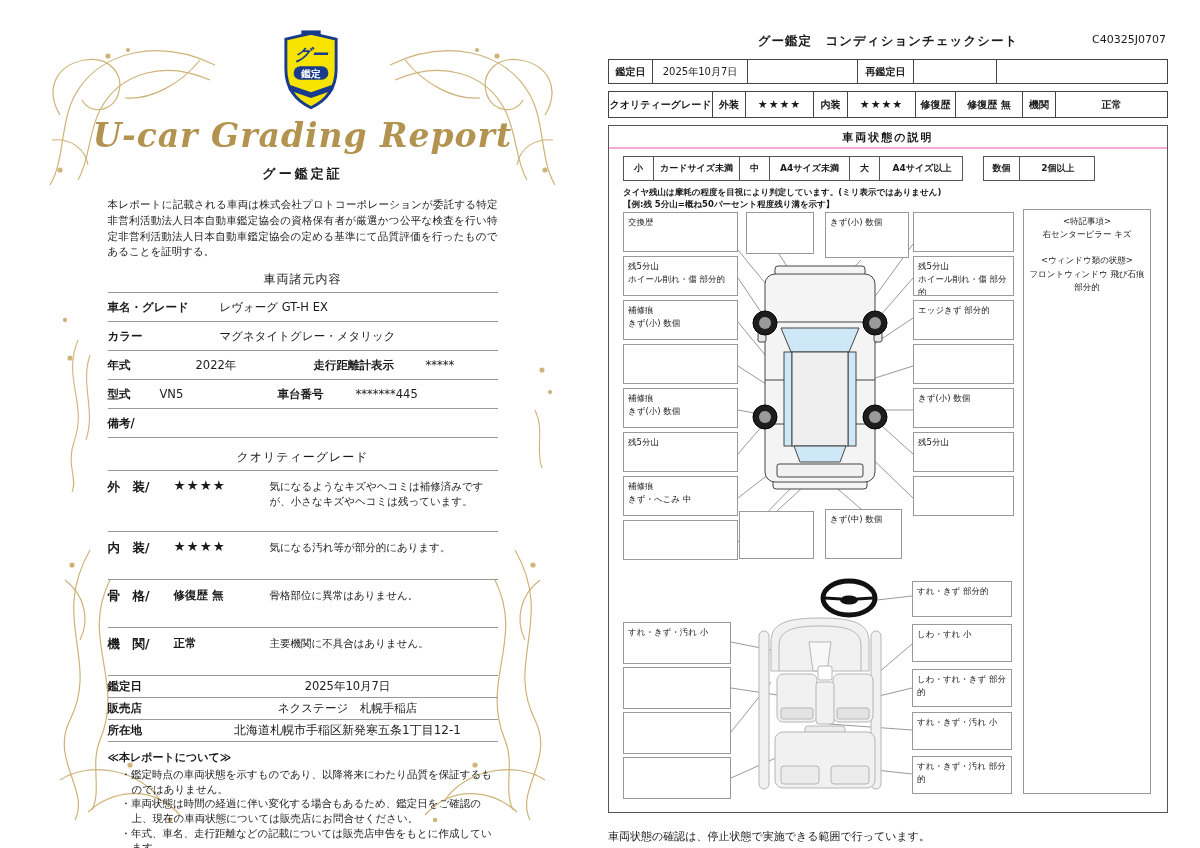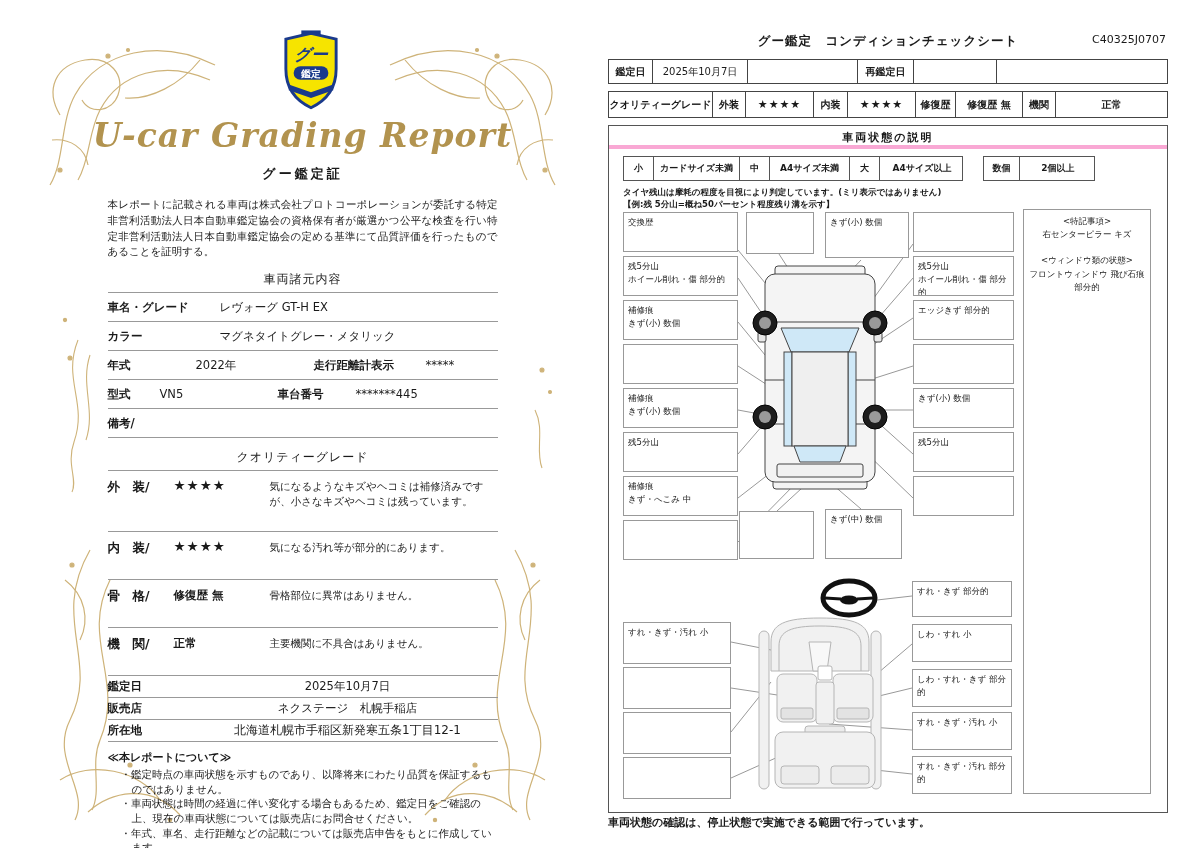--- a/index.html
+++ b/index.html
@@ -46,30 +46,30 @@
   .rp { position:absolute; left:608px; top:25px; width:560px; height:808px; background:#fff; }
   .rp-titlebar { position:relative; height:26px; }
   .rp-title { text-align:center; font-size:12.5px; font-weight:bold; letter-spacing:1px; padding-top:8px; }
   .rp-code { position:absolute; right:2px; top:8px; font-size:11px; }
   .t1 { display:grid; grid-template-columns:44px 95px 110px 56px 83px 1fr; border:1px solid #444; height:25px; margin-top:8px; }
   .t2 { display:grid; grid-template-columns:104px 33px 68px 34px 68px 40px 67px 33px 1fr; border:1px solid #444; height:27px; margin-top:7px; }
   .tcell { display:flex; align-items:center; justify-content:center; border-right:1px solid #444; font-size:10px; font-weight:bold; overflow:hidden; white-space:nowrap; }
   .tcell:last-child { border-right:none; }
   .tcell.stars { font-size:11px; letter-spacing:1px; }
   .bigbox { position:relative; margin-top:7px; height:688px; border:1px solid #555; }
-  .bb-title { height:23px; border-bottom:4px solid #f9a8d4; text-align:center; font-size:11px; font-weight:bold; letter-spacing:2px; line-height:23px; }
+  .bb-title { height:23px; border-bottom:2px solid #f9a8d4; text-align:center; font-size:11px; font-weight:bold; letter-spacing:2px; line-height:23px; }
   .legend { position:absolute; left:14px; top:30px; display:grid; grid-template-columns:30px 86px 30px 80px 30px 84px; border:1px solid #555; height:25px; width:340px; background:#fff; }
   .legend2 { position:absolute; left:374px; top:30px; display:grid; grid-template-columns:36px 76px; border:1px solid #555; height:25px; width:112px; background:#fff; }
   .lcell { display:flex; align-items:center; justify-content:center; border-right:1px solid #555; font-size:9px; font-weight:bold; white-space:nowrap; overflow:hidden; }
   .lcell:last-child { border-right:none; }
   .tirenote { position:absolute; left:14px; top:60px; font-size:8.5px; font-weight:600; line-height:1.45; }
   .bb-svg { position:absolute; left:0; top:0; width:560px; height:688px; z-index:0; }
   .abox { position:absolute; border:1px solid #999; background:#fff; padding:3px 4px; font-size:8.5px; line-height:1.5; z-index:1; overflow:hidden; }
   .notesbox { position:absolute; left:414px; top:83px; width:128px; height:585px; border:1px solid #999; padding:5px 5px; font-size:8.5px; line-height:1.55; z-index:1; background:#fff;text-align:center; }
-  .rp-footer { margin-top:2px; font-size:11px; font-weight:bold; }
+  .rp-footer { margin-top:16px; font-size:11px; font-weight:normal; }
 </style>
 </head>
 <body>
 
 <div class="canvas">
 
   <div class="lp">
 
     <svg class="lp-dec" viewBox="0 0 545 812">
       <g id="dec-tl" stroke="#c9ab6b" fill="none" stroke-width="1.2" opacity="0.9">

